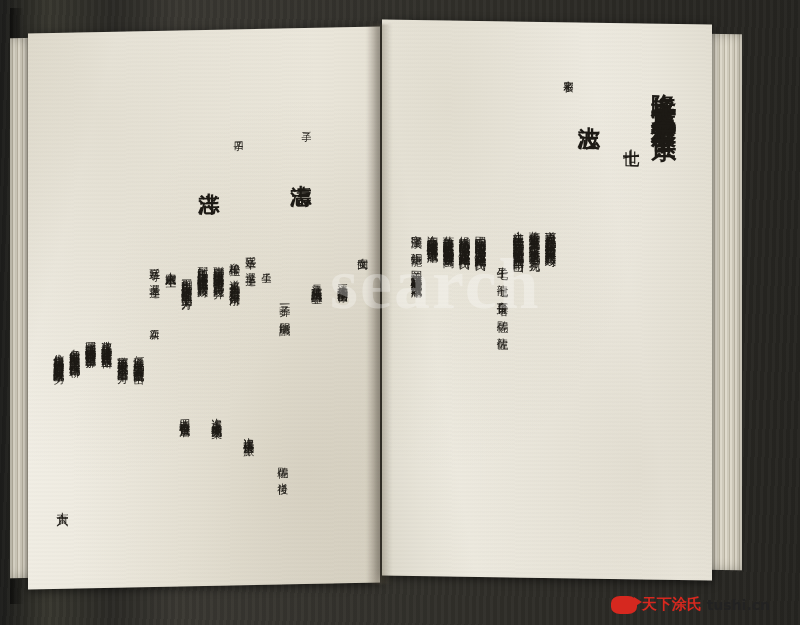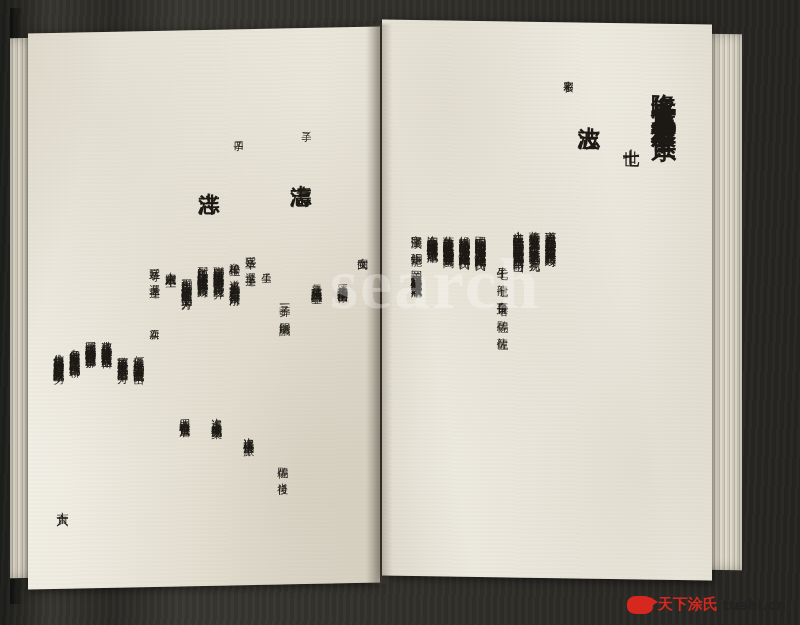--- a/index.html
+++ b/index.html
@@ -91,21 +91,21 @@
   .lp-foot{font-size:12px;left:28px;top:470px;height:60px;}
   
   .wm{
     position:absolute;left:330px;top:284px;
     font-size:72px;font-weight:bold;color:rgba(255,255,255,.30);
     letter-spacing:2px;transform:translateY(-50%);
     font-family:"Liberation Serif",serif;pointer-events:none;
   }
   
   .badge{
-    position:absolute;right:8px;bottom:8px;
+    position:absolute;right:24px;bottom:8px;
     display:flex;align-items:center;gap:5px;
     padding:3px 6px;border-radius:3px;
   }
   .badge .whale{
     width:26px;height:18px;border-radius:9px/7px;
     background:#d6281f;position:relative;display:inline-block;
   }
   .badge .whale::after{
     content:"";position:absolute;right:-5px;top:1px;
     border-left:8px solid #d6281f;border-top:5px solid transparent;border-bottom:5px solid transparent;

